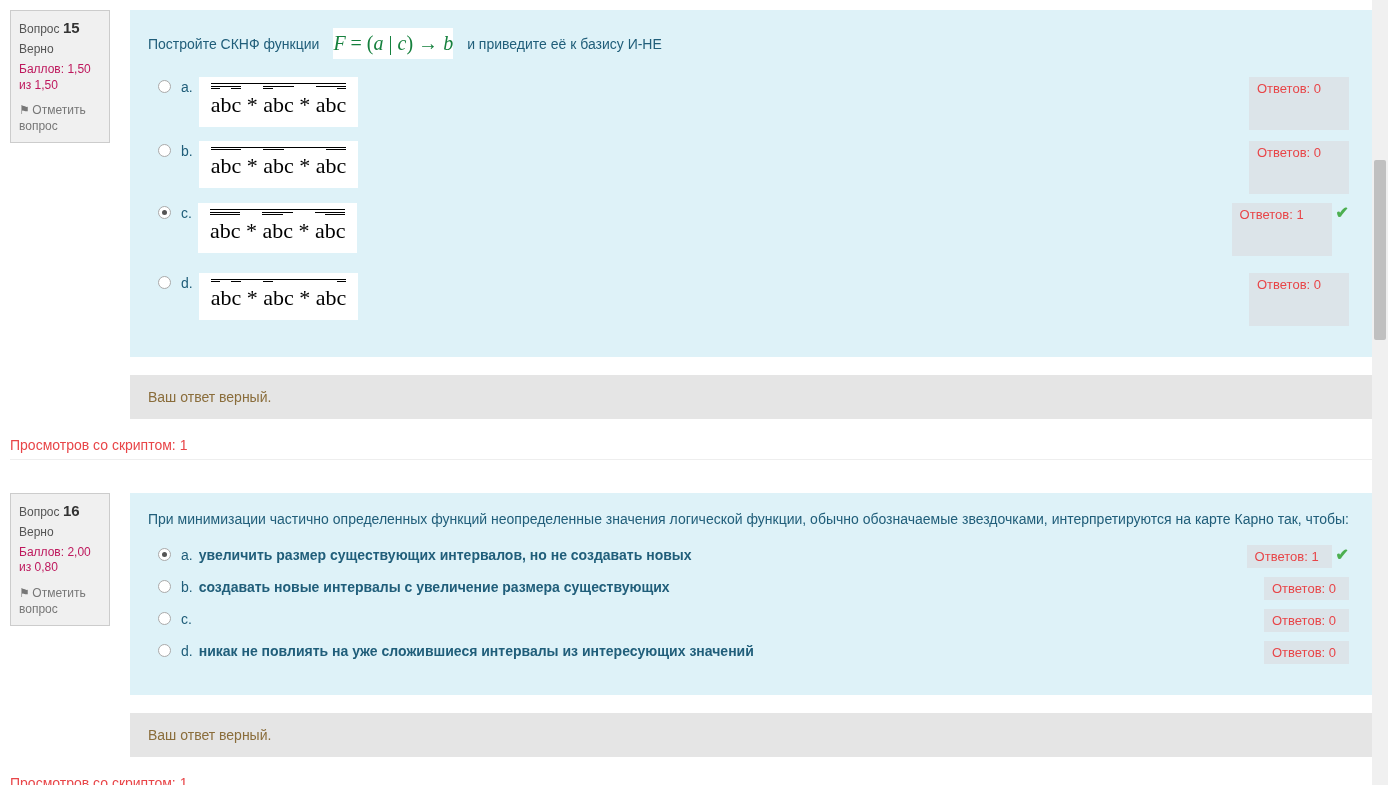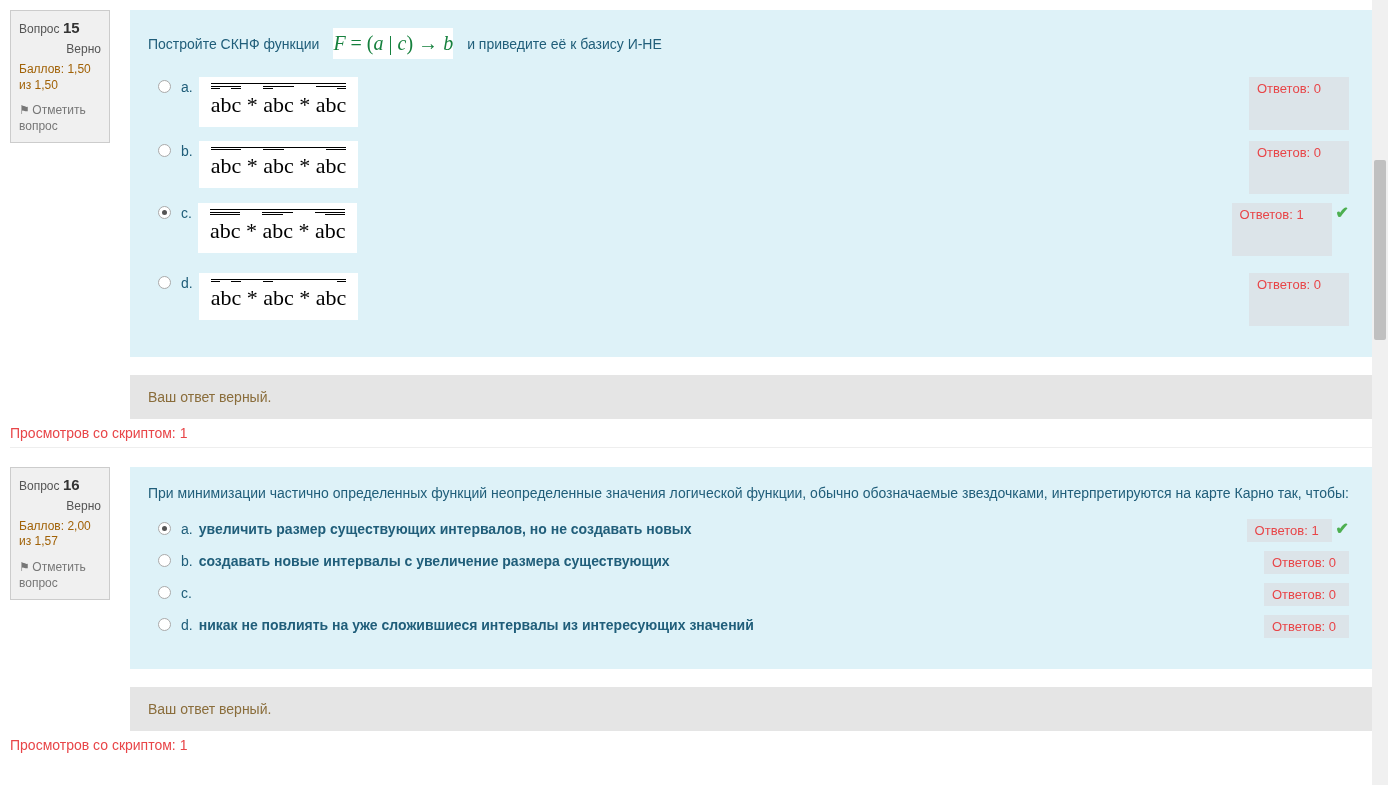--- a/index.html
+++ b/index.html
@@ -6,35 +6,35 @@
 body {
   font-family: "Segoe UI", Arial, sans-serif;
   font-size: 14px;
   background: #fff;
   color: #333;
   padding: 10px 10px 10px 10px;
 }
 .question-block {
   display: flex;
   gap: 20px;
-  margin-bottom: 0;
+  margin-bottom: 12px;
 }
 .info-panel {
   width: 100px;
   background: #f0f0f0;
   border: 1px solid #ccc;
   padding: 8px;
   font-size: 12px;
   color: #555;
   align-self: flex-start;
 }
 .info-panel .qnum { margin-bottom: 6px; }
 .info-panel .qnum b { font-size: 15px; color: #333; }
-.info-panel .status { margin-bottom: 6px; color: #555; text-align: right; }
-.info-panel .marks { margin-bottom: 10px; color: #a16207; line-height: 1.3; }
+.info-panel .status { margin-bottom: 6px; color: #555; }
+.info-panel .marks { margin-bottom: 10px; color: #be185d; line-height: 1.3; }
 .info-panel .flag { color: #777; cursor: pointer; line-height: 1.3; }
 .info-panel .flag-icon { display: inline-block; width: 10px; }
 .content-area { flex: 1; }
 .question-content {
   background: #def2f8;
   padding: 18px 18px 22px 18px;
   position: relative;
 }
 .qtext {
   color: #205e7a;
@@ -125,21 +125,21 @@
 .nm { font-style: normal; }
 .feedback {
   background: #e5e5e5;
   padding: 14px 18px;
   color: #8a6d3b;
   margin-top: 18px;
 }
 .script-views {
   color: #e84548;
   padding: 6px 0;
-  margin-bottom: 19px;
+  margin-bottom: 33px;
   border-bottom: 1px solid #eee;
 }
 .scrollbar-track {
   position: fixed;
   right: 0; top: 0; bottom: 0;
   width: 16px;
   background: #f0f0f0;
 }
 .scrollbar-thumb {
   position: absolute;
@@ -229,21 +229,21 @@
 </div>
 
 <div class="script-views">Просмотров со скриптом: 1</div>
 
 <div class="question-block">
   <div class="info-panel">
     <div class="qnum">
       <span>Вопрос</span> <b>16</b>
     </div>
     <div class="status">Верно</div>
-    <div class="marks">Баллов: 2,00 из 1,57</div>
+    <div class="marks">Баллов: 2,00 из 0,80</div>
     <div class="flag">
       <span class="flag-icon">⚑</span>
       <span>Отметить вопрос</span>
     </div>
   </div>
   <div class="content-area">
     <div class="question-content">
       <div class="qtext">
         <span>При минимизации частично определенных функций неопределенные значения логической функции, обычно обозначаемые звездочками, интерпретируются на карте Карно так, чтобы:</span>
       </div>

